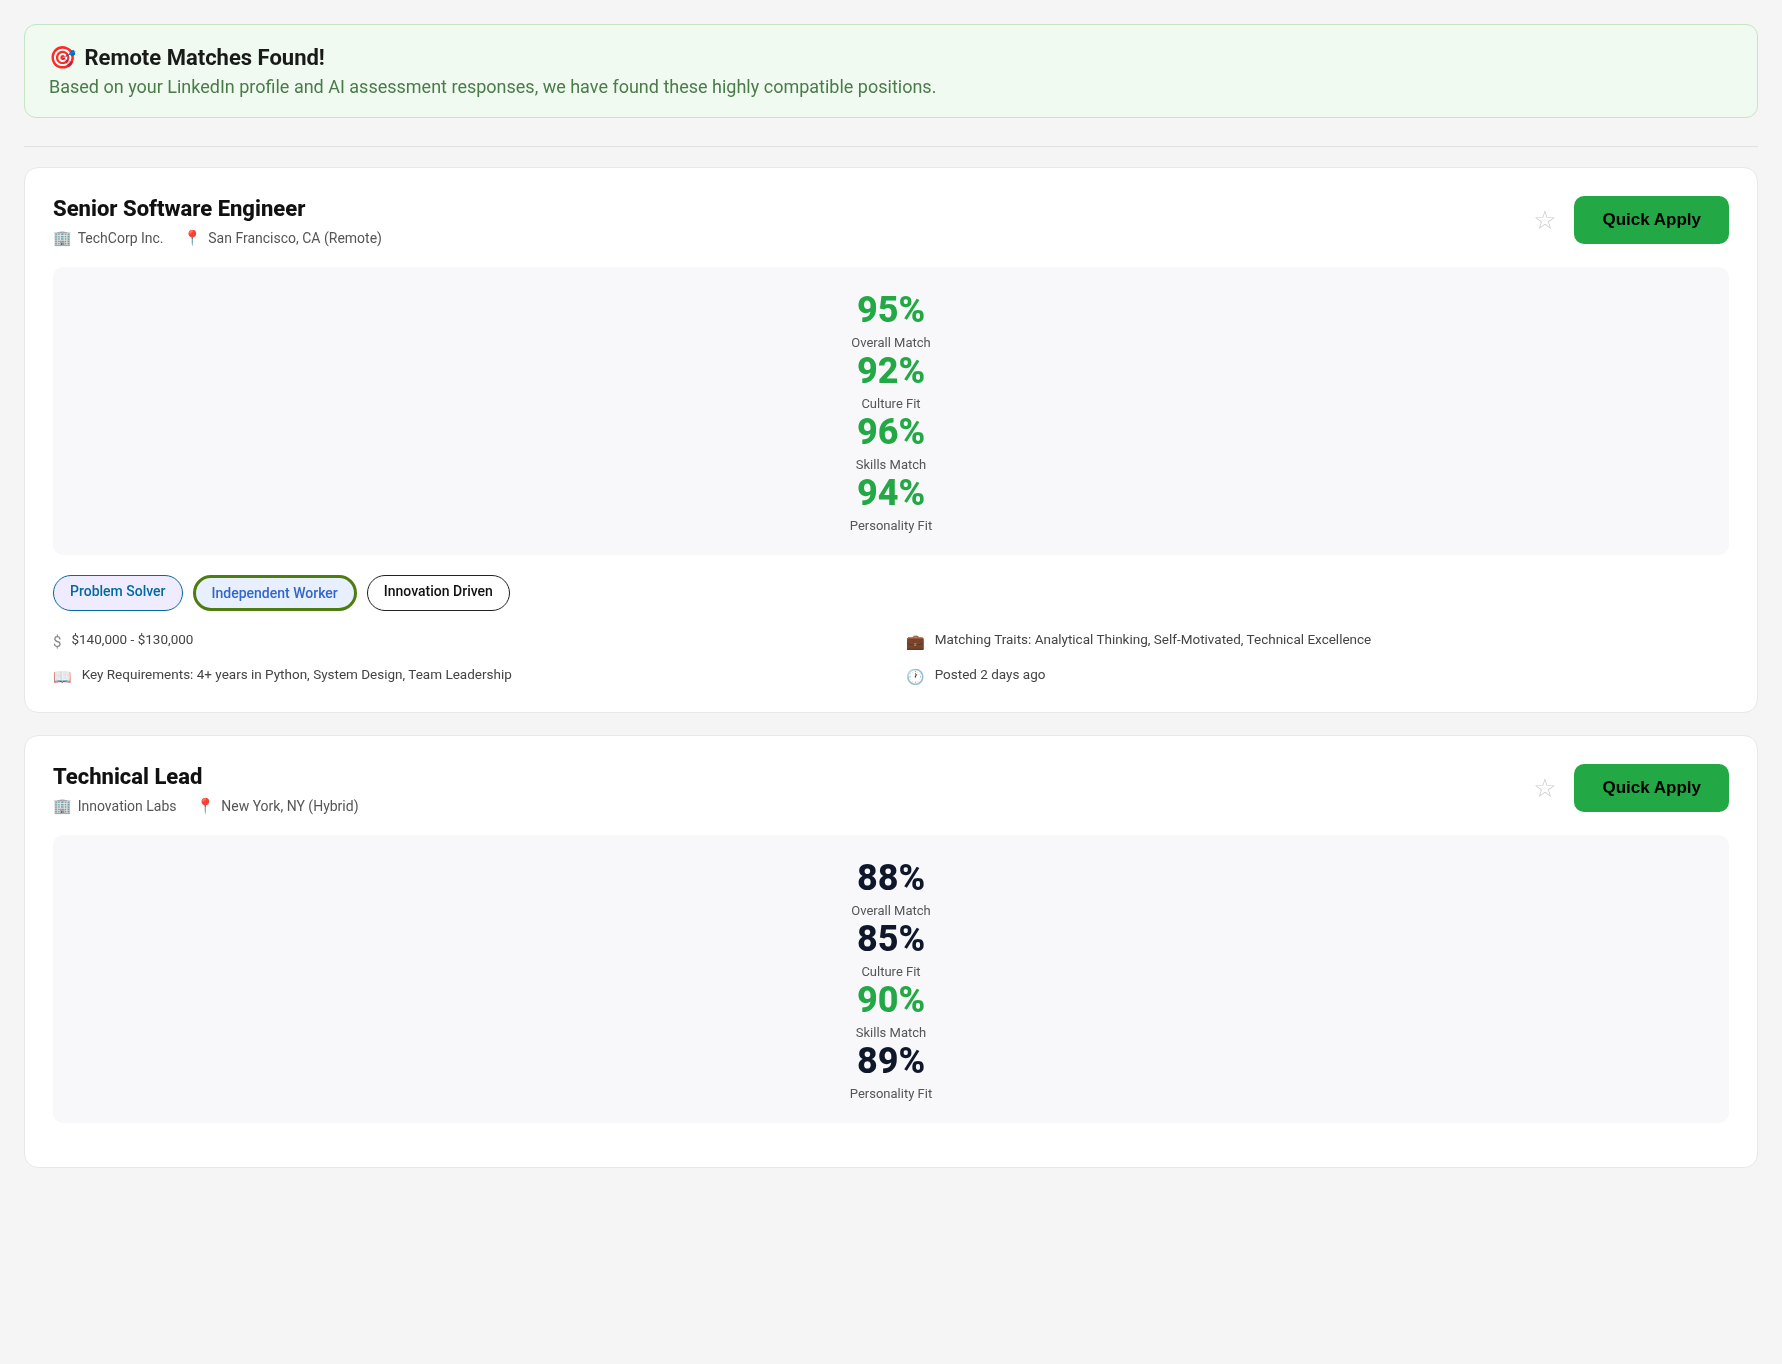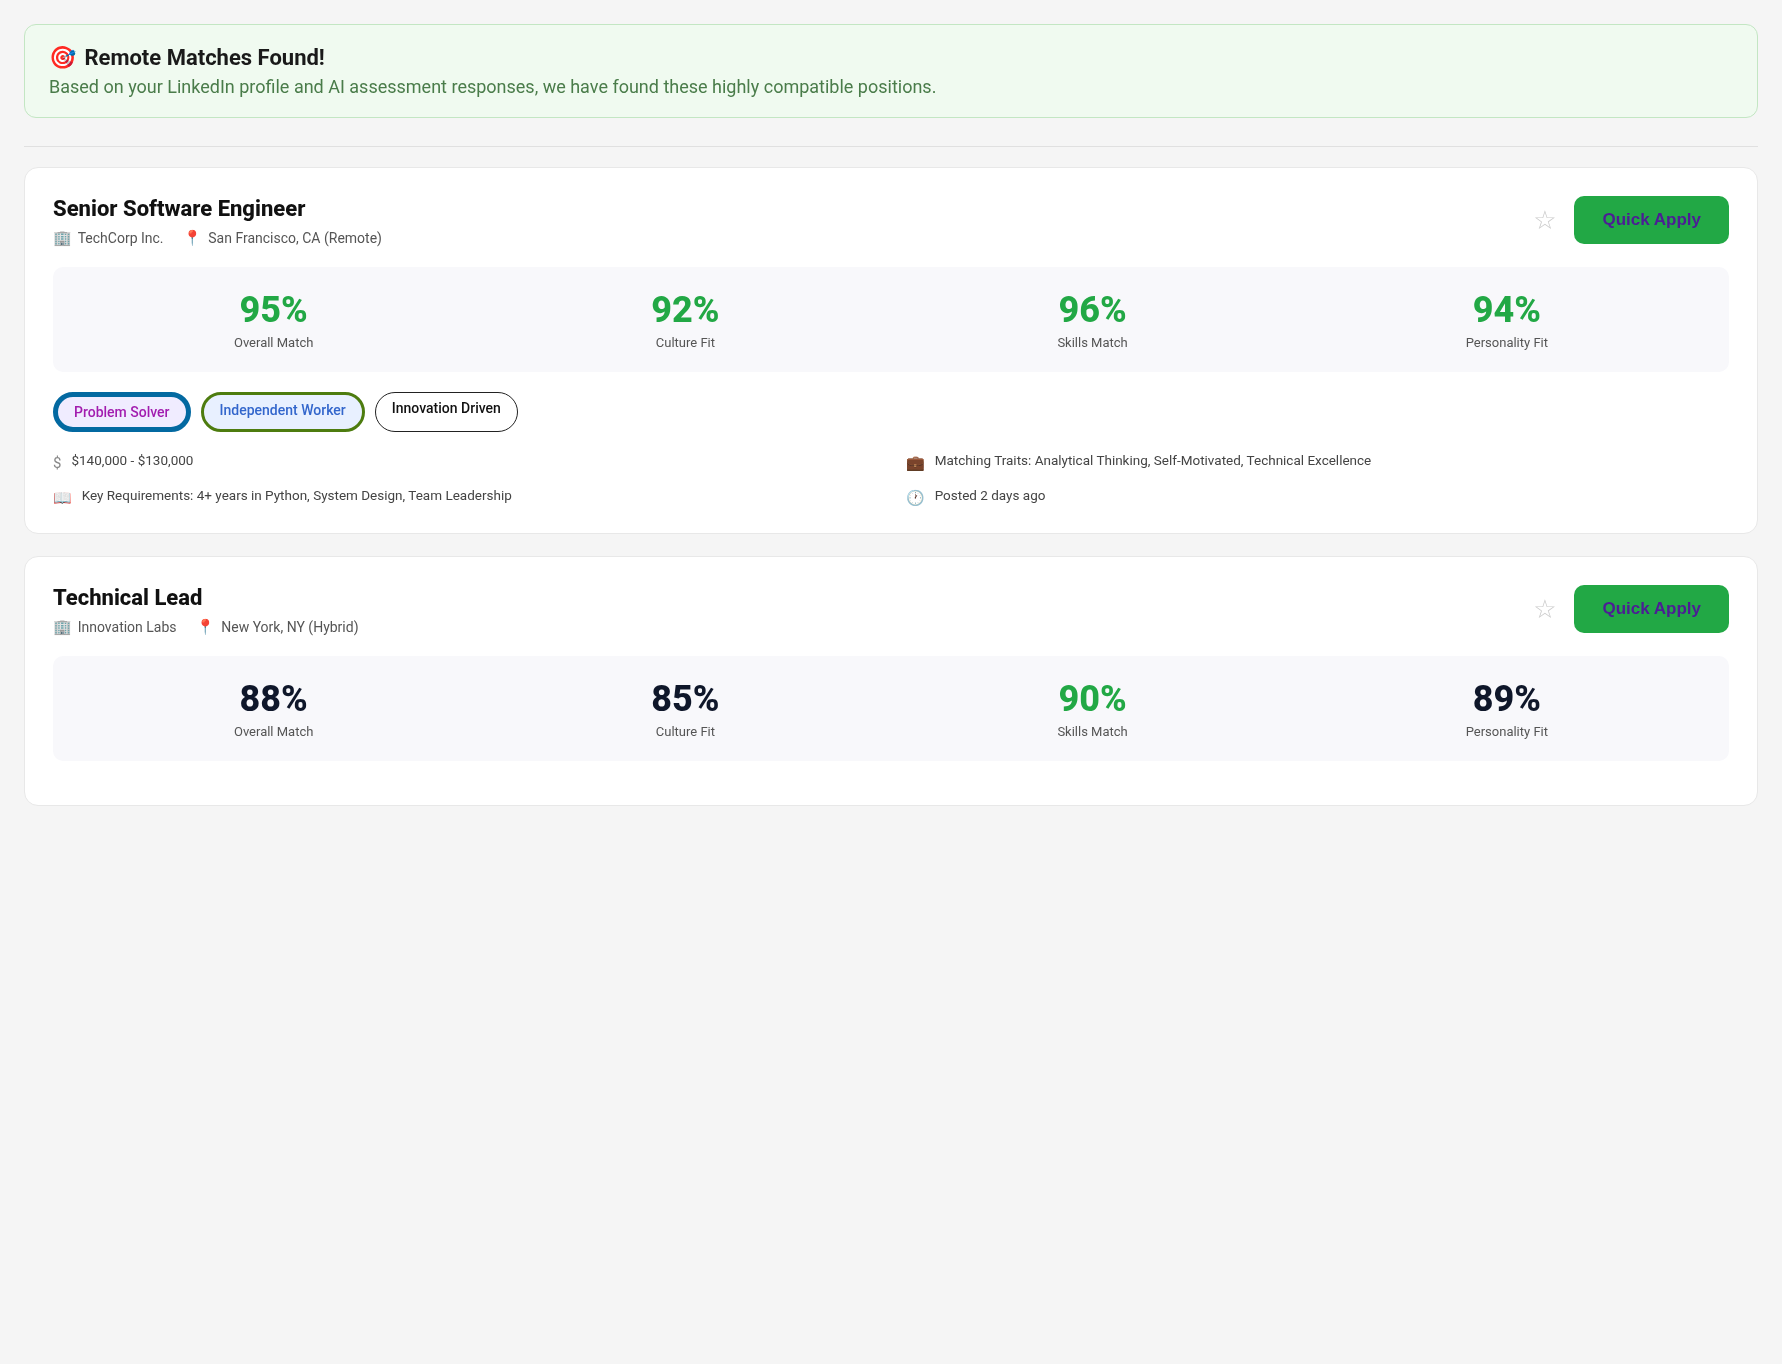--- a/index.html
+++ b/index.html
@@ -93,37 +93,38 @@
       border: none;
       cursor: pointer;
       color: #ccc;
       font-size: 26px;
       line-height: 1;
       padding: 4px;
     }
 
     .quick-apply-btn {
       background: #22a845;
-      color: #4c1d95;
+      color: #000000;
       border: none;
       border-radius: 10px;
       font-size: 17px;
       font-weight: 600;
       padding: 14px 28px;
       cursor: pointer;
       white-space: nowrap;
     }
 
     .match-stats {
       background: #f8f8fb;
       border-radius: 10px;
       display: flex;
       justify-content: space-around;
       padding: 22px 12px;
       margin-bottom: 20px;
+      flex-direction: column;
     }
     .match-stat {
       text-align: center;
     }
     .match-percent {
       font-size: 36px;
       font-weight: 800;
       margin-bottom: 4px;
     }
     .match-label {
@@ -142,22 +143,22 @@
       margin-bottom: 18px;
     }
     .tag {
       border-radius: 20px;
       padding: 7px 16px;
       font-size: 14px;
       font-weight: 500;
     }
     .tag-purple {
       background: #f0ecff;
-      color: #a21caf;
-      border: 5px solid #0369a1;
+      color: #0369a1;
+      border: 1px solid #0369a1;
     }
     .tag-blue {
       background: #e8f0ff;
       color: #3366cc;
       border: 3px solid #4d7c0f;
     }
     .tag-dark {
       background: transparent;
       color: #111;
       border: 1.5px solid #222;

